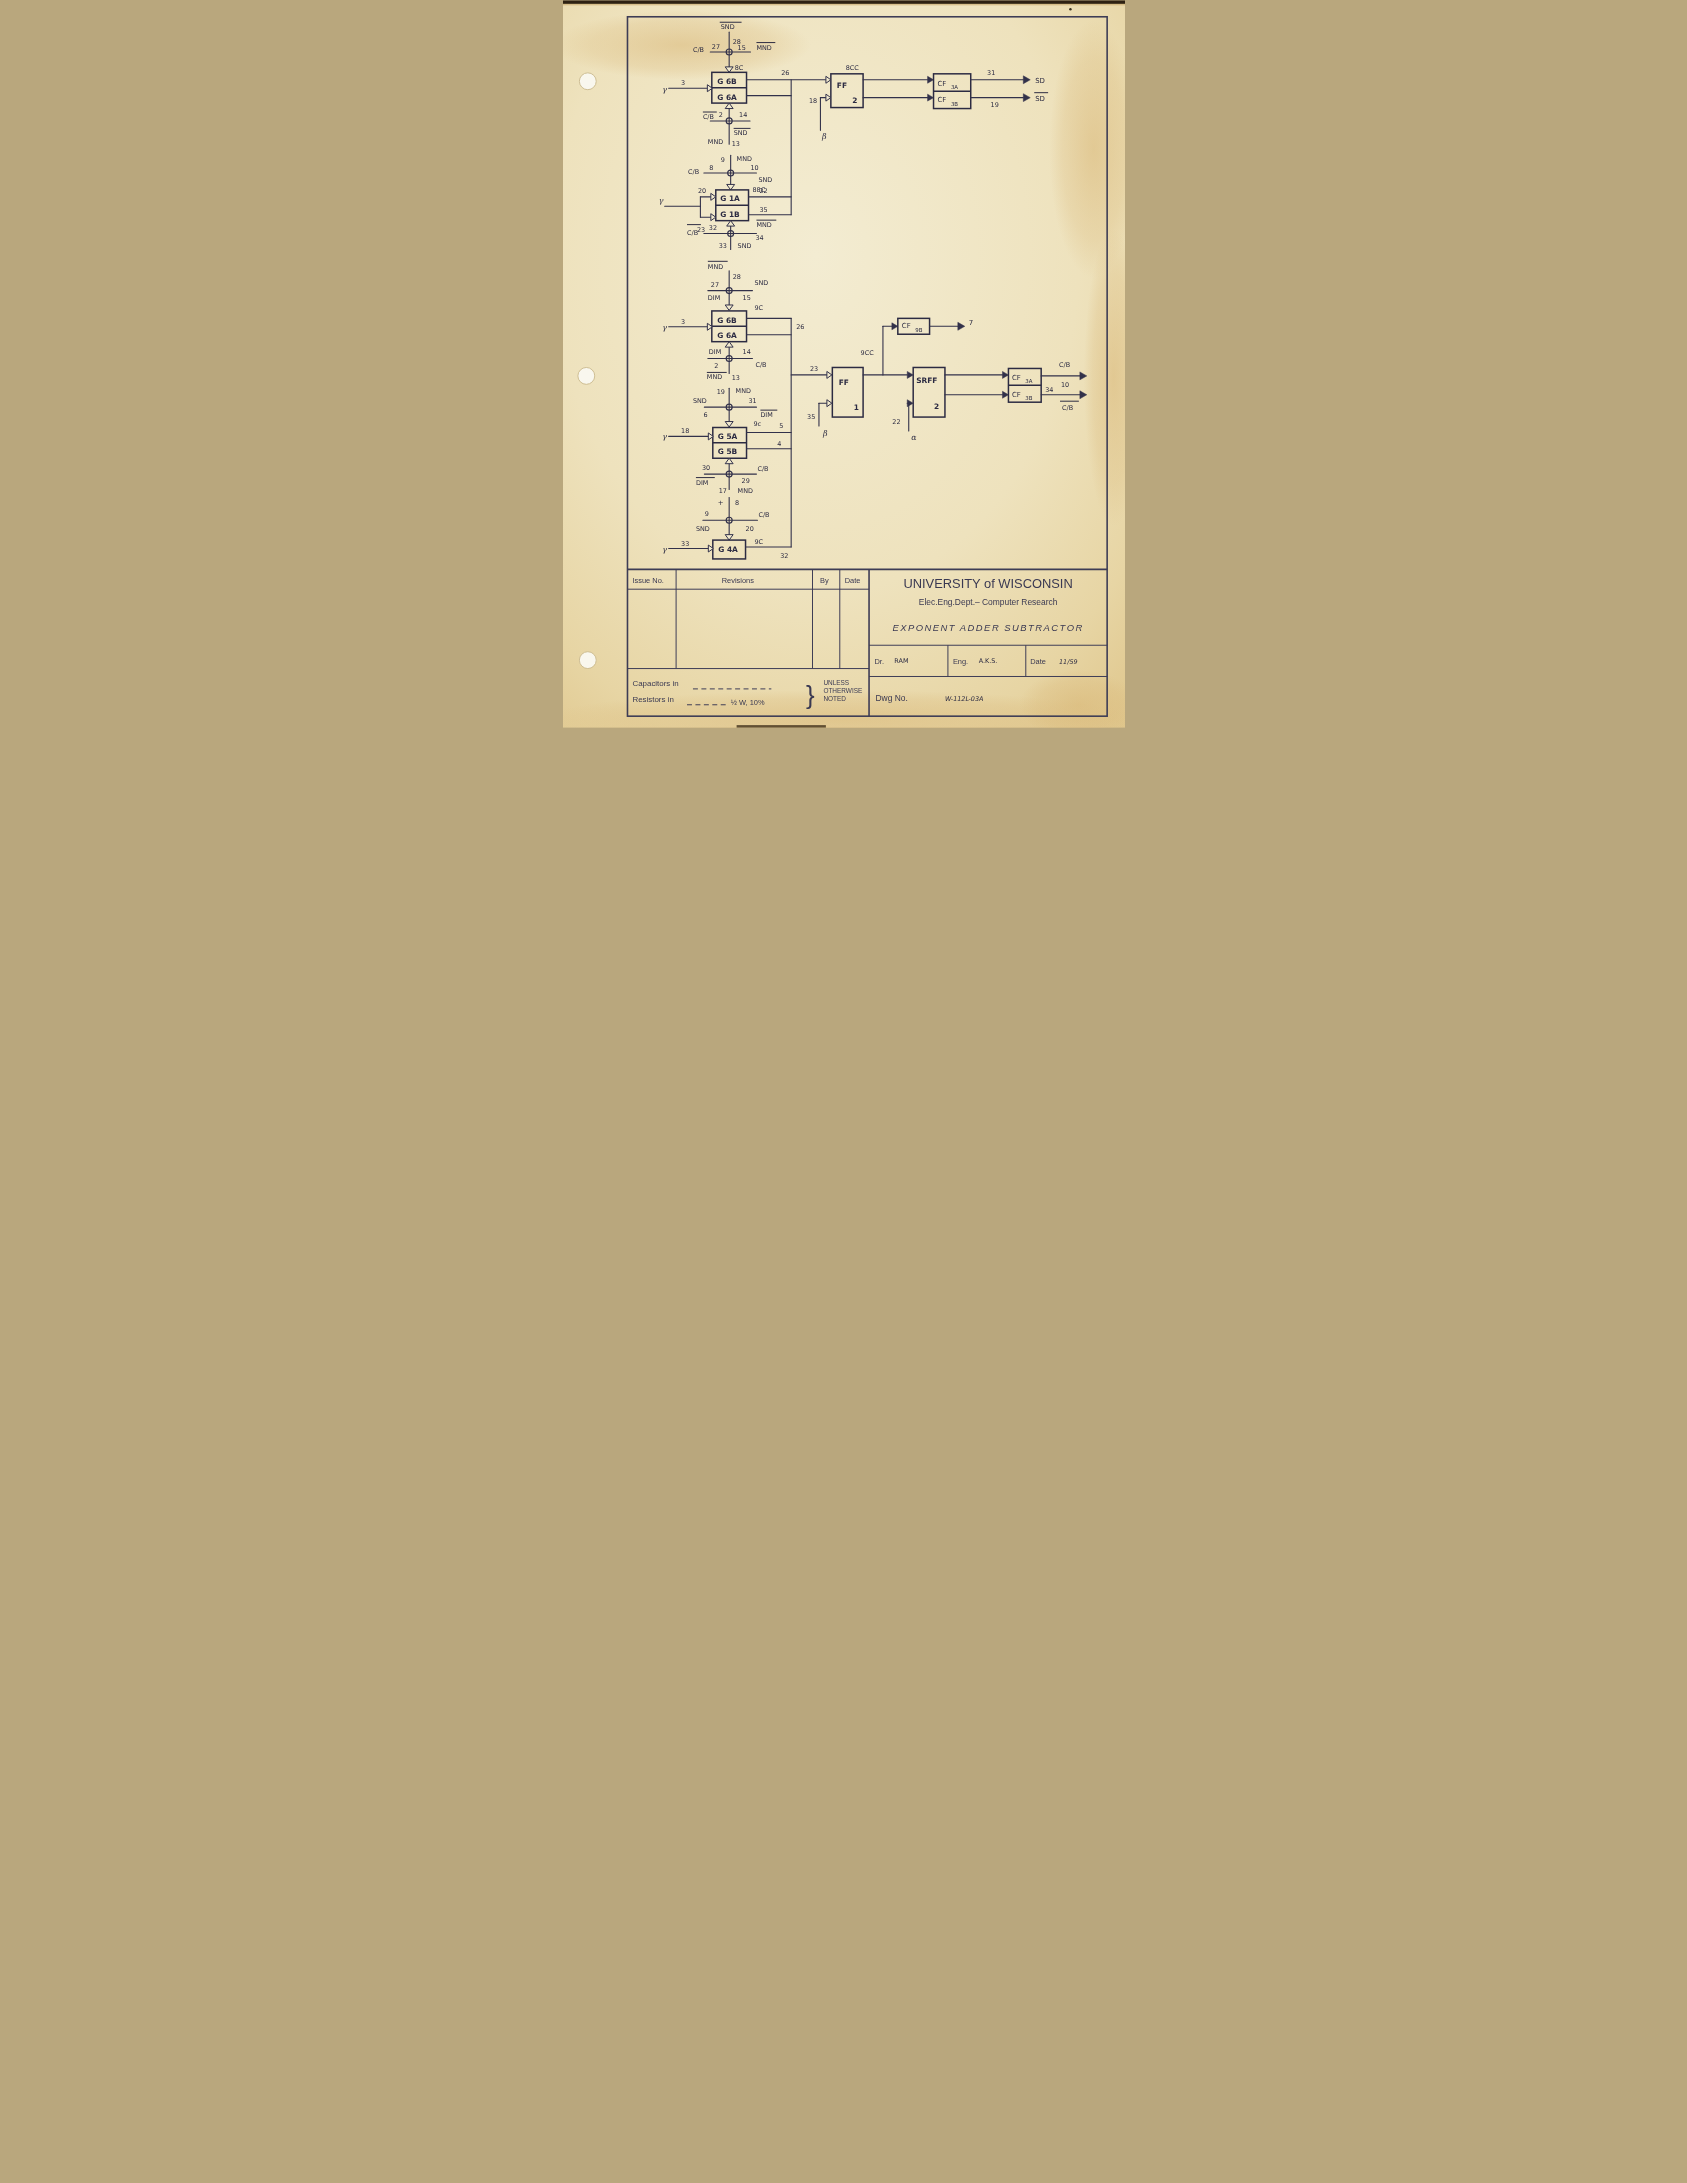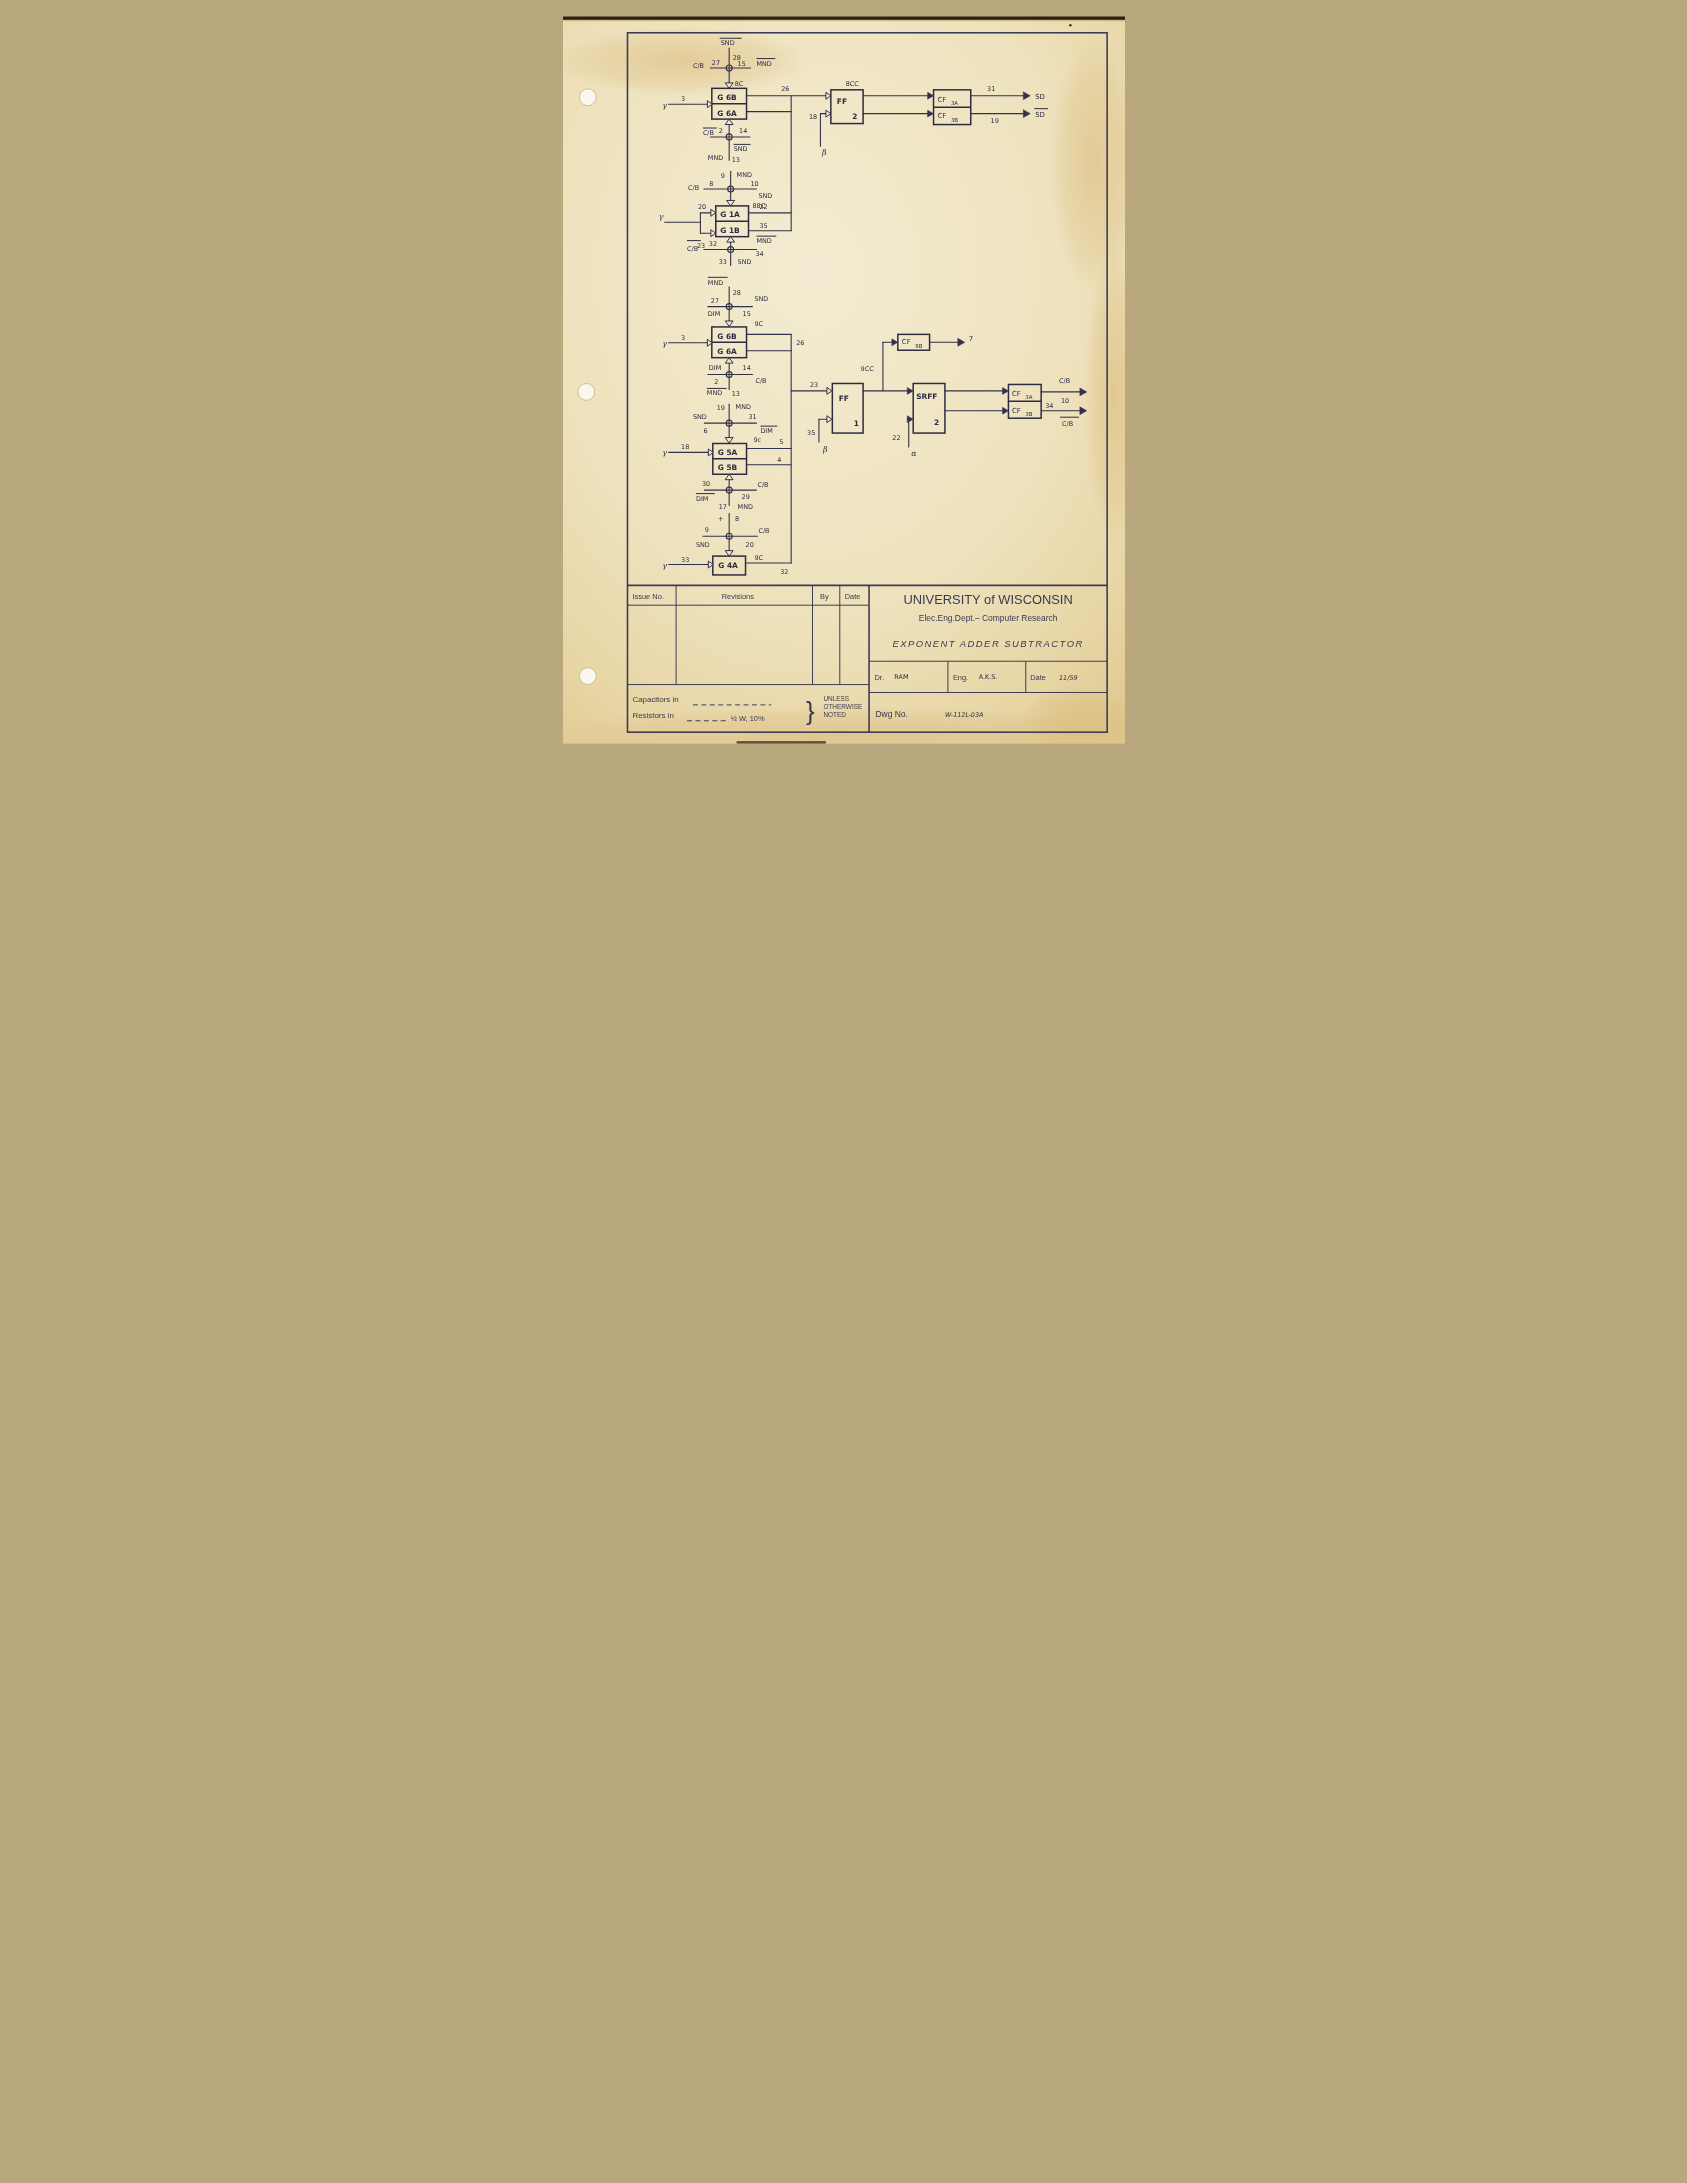--- a/index.html
+++ b/index.html
@@ -1,16 +1,16 @@
 <!DOCTYPE html>
 <html style="font-size:8px"><head>
 <meta charset="utf-8">
 <style>
   html,body{margin:0;padding:0;background:#b9a77d;}
-  .page{position:relative;width:562px;height:728px;margin:16px auto;overflow:hidden;
+  .page{position:relative;width:562px;height:728px;margin:0 auto;overflow:hidden;
         font-family:"DejaVu Sans", sans-serif;}
   svg{position:absolute;left:0;top:0;}
   .w{stroke:#32314a;stroke-width:2.2;fill:none;stroke-linecap:round;}
   .bx{stroke:#2c2b42;stroke-width:3;fill:none;}
   .fr{stroke:#3d3c55;stroke-width:3.2;fill:none;}
   .fr2{stroke:#3d3c55;stroke-width:2;fill:none;}
   .t{fill:#2c2b42;font-size:13px;font-family:"DejaVu Sans", sans-serif;}
   .tb{fill:#2c2b42;font-size:14px;font-family:"DejaVu Sans", sans-serif;}
   .ts{fill:#2c2b42;font-size:11px;font-family:"DejaVu Sans", sans-serif;}
   .tg{fill:#2c2b42;font-size:15px;font-weight:bold;font-family:"DejaVu Sans", sans-serif;}

